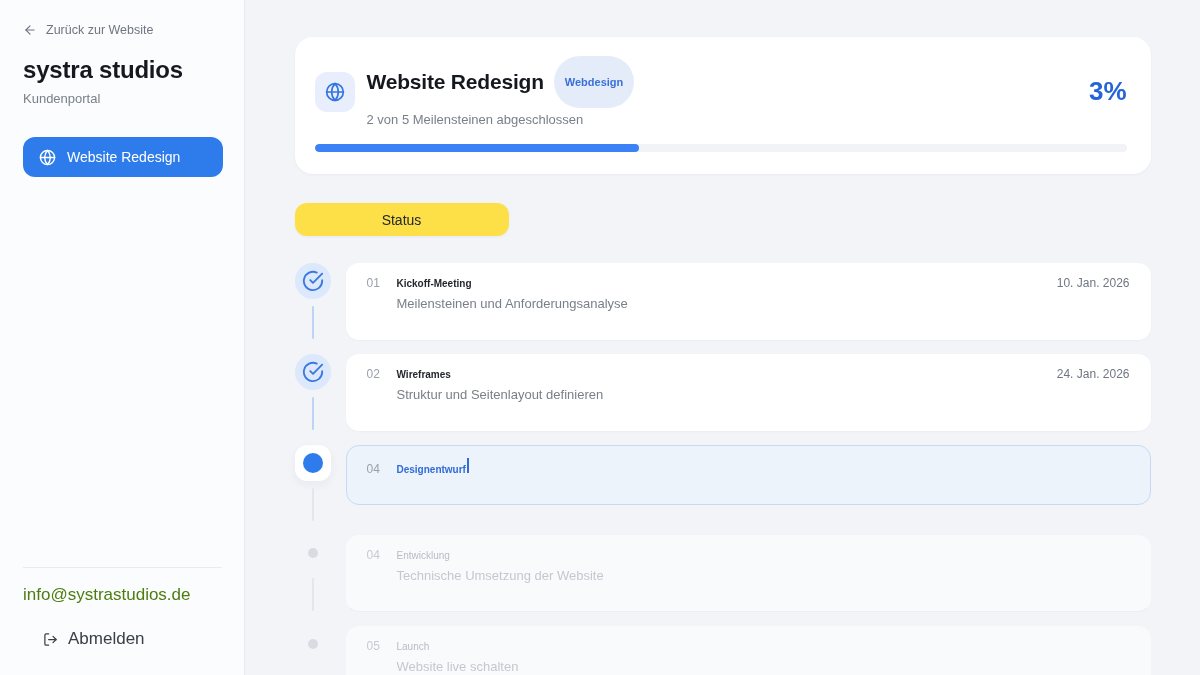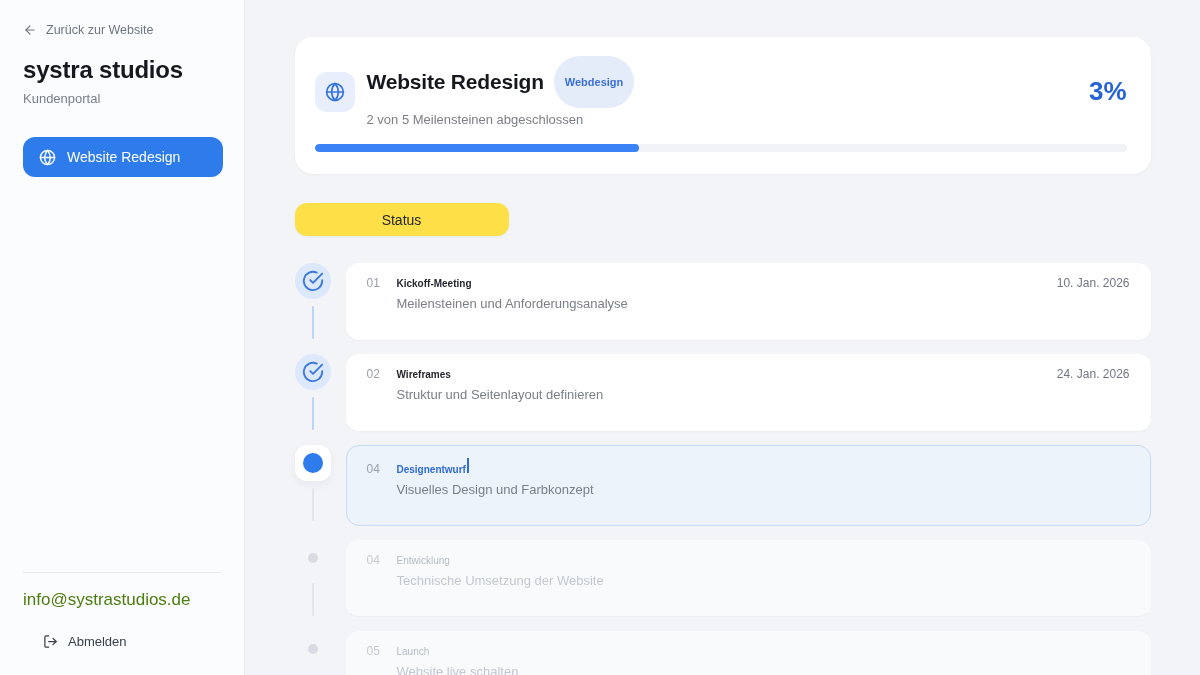--- a/index.html
+++ b/index.html
@@ -25,21 +25,21 @@
   .project-btn {
     margin-top:31px; display:flex; align-items:center; gap:11px;
     background:#2e7ceb; color:#fff; border:none; border-radius:12px;
     padding:0 16px; height:40px; width:200px; font-size:14px; font-weight:500;
     font-family:inherit; cursor:pointer;
   }
   .project-btn svg { width:17px; height:17px; stroke:#fff; }
   .sidebar-spacer { flex:1; }
   .sidebar-divider { border-top:1px solid #e9ebef; margin-bottom:17px; }
   .sidebar-email { font-size:17px; color:#4d7c0f; }
-  .logout-row { margin-top:24px; margin-left:20px; display:flex; align-items:center; gap:10px; font-size:13px; color:#3a4049; cursor:pointer; }
+  .logout-row { margin-top:24px; margin-left:20px; display:flex; align-items:center; gap:10px; font-size:17px; color:#3a4049; cursor:pointer; }
   .logout-row svg { width:15px; height:15px; stroke:#3a4049; }
 
   
   .main { flex:1; height:675px; }
   .content { width:856px; margin:37px auto 0; }
 
   
   .header-card {
     background:#fff; border-radius:18px; padding:19px 24px 22px 20px;
     box-shadow:0 1px 3px rgba(25,35,60,0.04);
@@ -223,21 +223,20 @@
             </div>
       <div class="connector gray"></div>
     </div>
     <div class="m-card">
       <div class="m-head">
         <span class="m-number">04</span>
         <span class="m-title">Designentwurf</span>
               <span class="caret"></span>
         <span class="m-date"></span>
       </div>
-      <div class="m-desc">Visuelles Design und Farbkonzept</div>
     </div>
   </div>
         <div class="m-row upcoming">
     <div class="rail">
       <div class="t-icon">
               <span class="dot-upcoming"></span>
             </div>
       <div class="connector gray"></div>
     </div>
     <div class="m-card">

